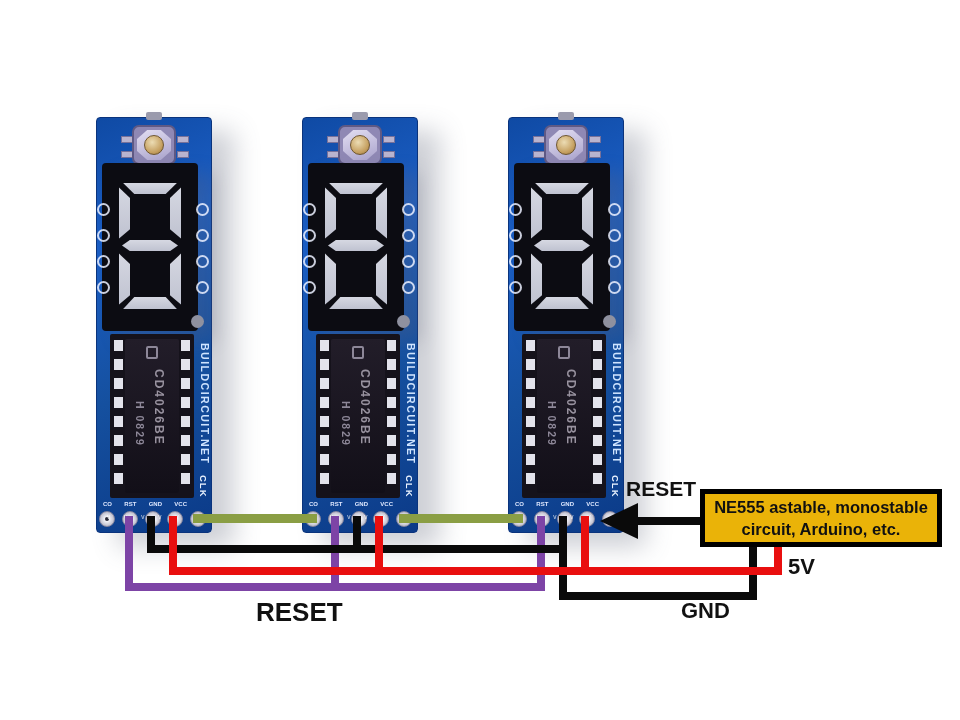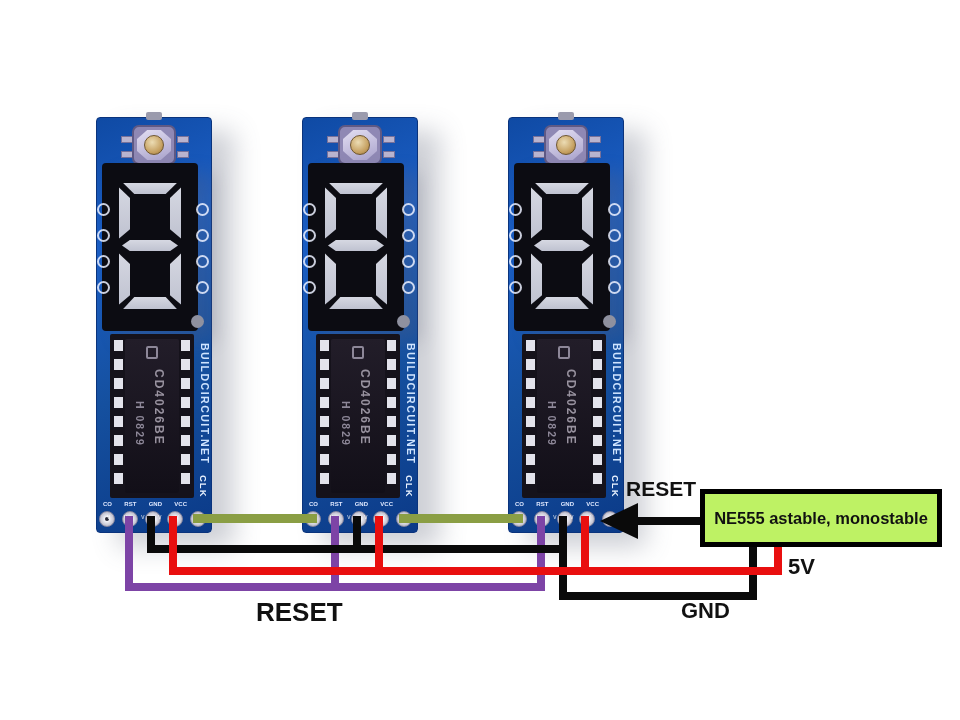--- a/index.html
+++ b/index.html
@@ -79,21 +79,21 @@
               border-top:18px solid transparent;border-bottom:18px solid transparent;
               border-right:38px solid #0a0a0a;}
 
   
   .lbl{position:absolute;z-index:4;font-weight:bold;color:#111;}
   .lbl-clock{left:626px;top:477px;font-size:21px;}
   .lbl-reset{left:256px;top:597px;font-size:26px;}
   .lbl-gnd{left:681px;top:598px;font-size:22px;}
   .lbl-5v{left:788px;top:554px;font-size:22px;}
   .src-box{position:absolute;left:700px;top:489px;width:242px;height:58px;z-index:4;
-           background:#bef264;border:5px solid #000;box-sizing:border-box;
+           background:#eab308;border:5px solid #000;box-sizing:border-box;
            display:flex;flex-direction:column;justify-content:center;align-items:center;}
   .src-box div{font-size:16.5px;font-weight:bold;color:#111;line-height:1.35;}
 </style>
 </head>
 <body>
 
 <div id="canvas">
 
   <div class="board b1">
     <div class="pcb"></div>
@@ -305,15 +305,16 @@
   <div class="wire wblack" style="left:634px;top:517px;width:70px;height:8px;"></div>
   <div class="arrow-head"></div>
 
   <span class="lbl lbl-clock">RESET</span>
   <span class="lbl lbl-reset">RESET</span>
   <span class="lbl lbl-gnd">GND</span>
   <span class="lbl lbl-5v">5V</span>
 
   <div class="src-box">
     <div>NE555 astable, monostable</div>
+    <div>circuit, Arduino, etc.</div>
   </div>
 
 </div>
 
 </body></html>

